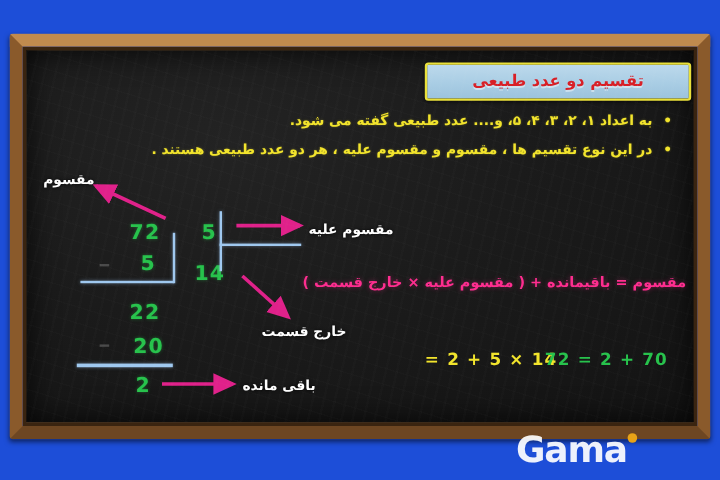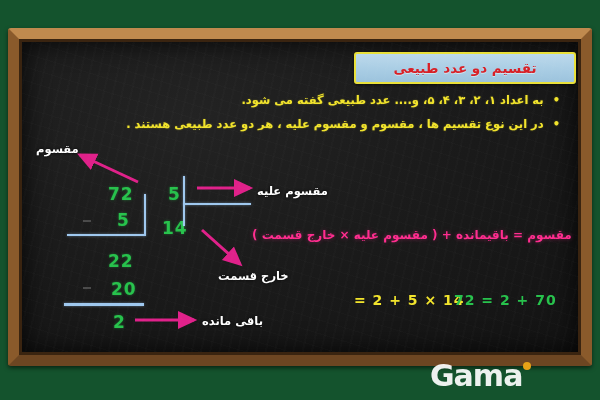--- a/index.html
+++ b/index.html
@@ -6,21 +6,21 @@
     margin: 0; padding: 0;
     width: 600px; height: 400px;
     background: #ffffff;
     font-family: "DejaVu Sans", "Liberation Sans", sans-serif;
     overflow: hidden;
   }
 
   #slide {
     position: relative;
     width: 600px; height: 400px;
-    background: #14532d;
+    background: #1d4ed8;
   }
 
   
   .frame {
     position: absolute;
     left: 8px; top: 28px;
     width: 584px; height: 338px;
     box-sizing: border-box;
     border-width: 11px;
     border-style: solid;

